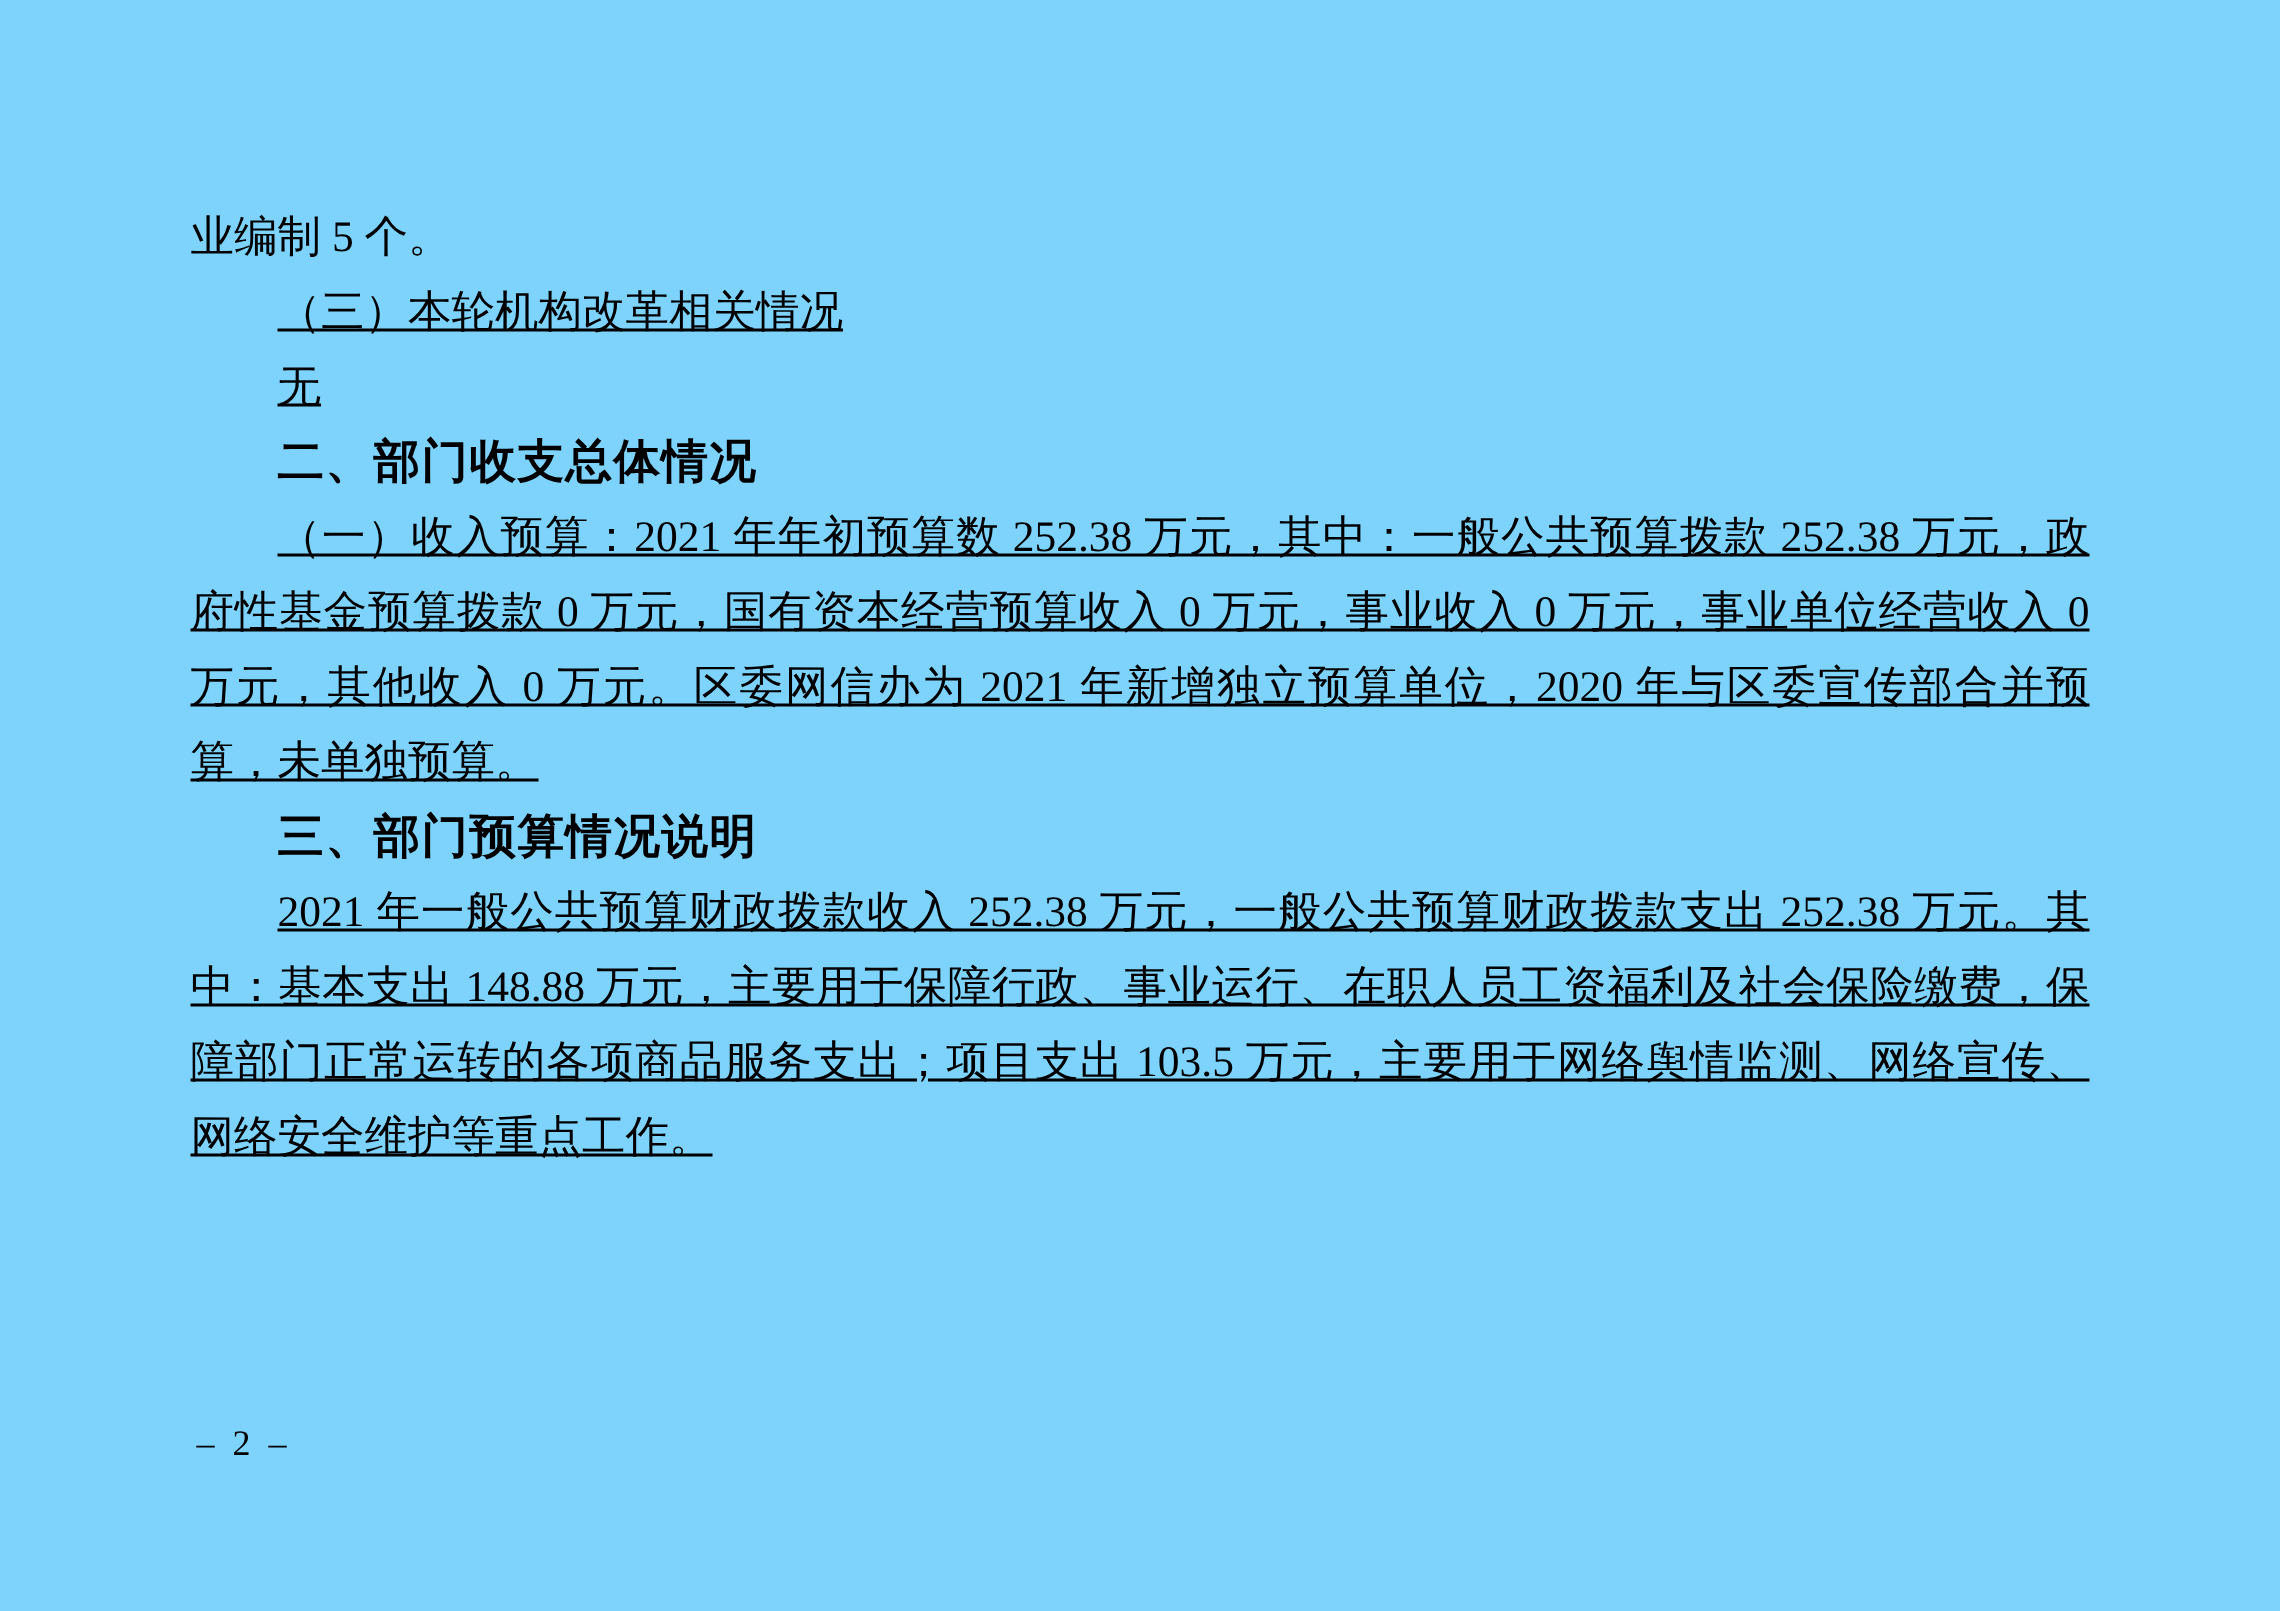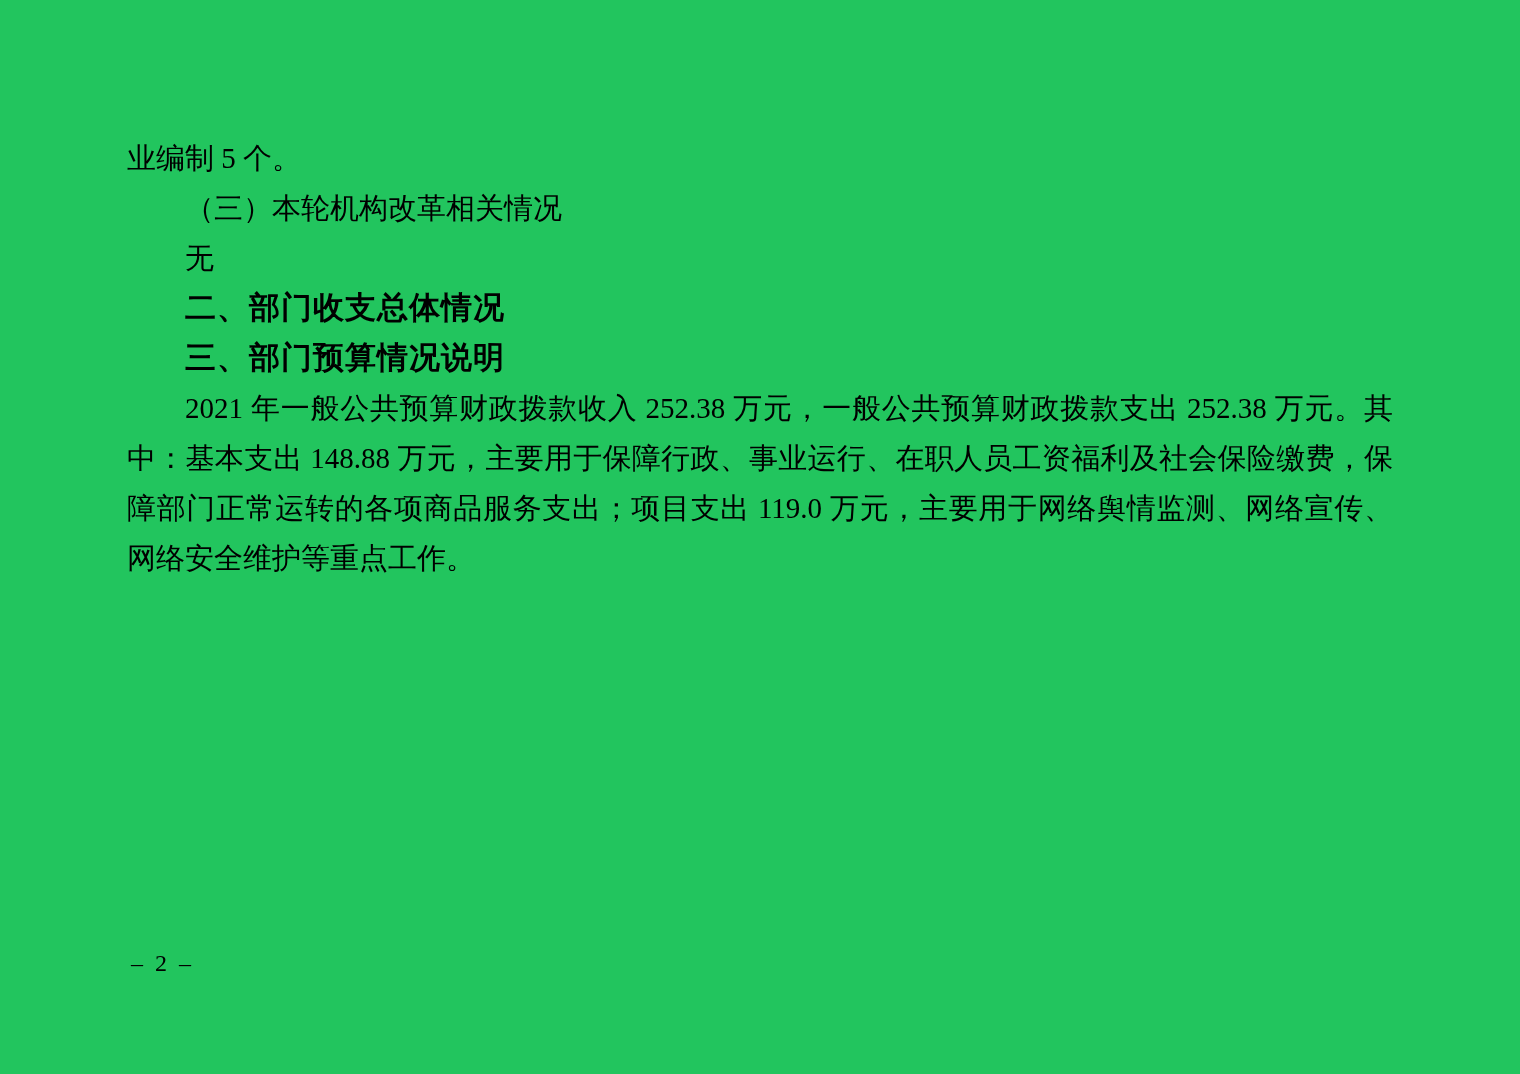--- a/index.html
+++ b/index.html
@@ -9,38 +9,39 @@
     height: 1074px;
     background: #ffffff;
     color: #000000;
     font-family: "Liberation Serif", "DejaVu Serif", serif;
     position: relative;
     overflow: hidden;
   }
   .page {
     position: absolute;
     inset: 0;
-    background: #22c55e;
+    background: #7dd3fc;
   }
   .content {
     position: absolute;
     left: 127px;
     top: 133px;
     width: 1266px;
   }
   .para {
     margin: 0;
     font-size: 29px;
     line-height: 50px;
     text-align: justify;
     text-justify: inter-character;
     word-break: break-all;
   }
   .para.indent {
     text-indent: 58px;
+    text-decoration: underline;
   }
   .heading {
     margin: 0;
     font-family: Liberation Sans, sans-serif;
     font-weight: bold;
     font-size: 31px;
     line-height: 50px;
     text-indent: 58px;
     letter-spacing: 1px;
   }
@@ -56,17 +57,18 @@
 </style>
 </head>
 <body>
 
 <div class="page">
   <div class="content">
     <p class="para">业编制 5 个。</p>
     <p class="para indent">（三）本轮机构改革相关情况</p>
     <p class="para indent">无</p>
     <h2 class="heading">二、部门收支总体情况</h2>
+    <p class="para indent">（一）收入预算：2021 年年初预算数 252.38 万元，其中：一般公共预算拨款 252.38 万元，政府性基金预算拨款 0 万元，国有资本经营预算收入 0 万元，事业收入 0 万元，事业单位经营收入 0 万元，其他收入 0 万元。区委网信办为 2021 年新增独立预算单位，2020 年与区委宣传部合并预算，未单独预算。</p>
     <h2 class="heading">三、部门预算情况说明</h2>
-    <p class="para indent">2021 年一般公共预算财政拨款收入 252.38 万元，一般公共预算财政拨款支出 252.38 万元。其中：基本支出 148.88 万元，主要用于保障行政、事业运行、在职人员工资福利及社会保险缴费，保障部门正常运转的各项商品服务支出；项目支出 119.0 万元，主要用于网络舆情监测、网络宣传、网络安全维护等重点工作。</p>
+    <p class="para indent">2021 年一般公共预算财政拨款收入 252.38 万元，一般公共预算财政拨款支出 252.38 万元。其中：基本支出 148.88 万元，主要用于保障行政、事业运行、在职人员工资福利及社会保险缴费，保障部门正常运转的各项商品服务支出；项目支出 103.5 万元，主要用于网络舆情监测、网络宣传、网络安全维护等重点工作。</p>
   </div>
   <div class="footer">– 2 –</div>
 </div>
 
 </body></html>

